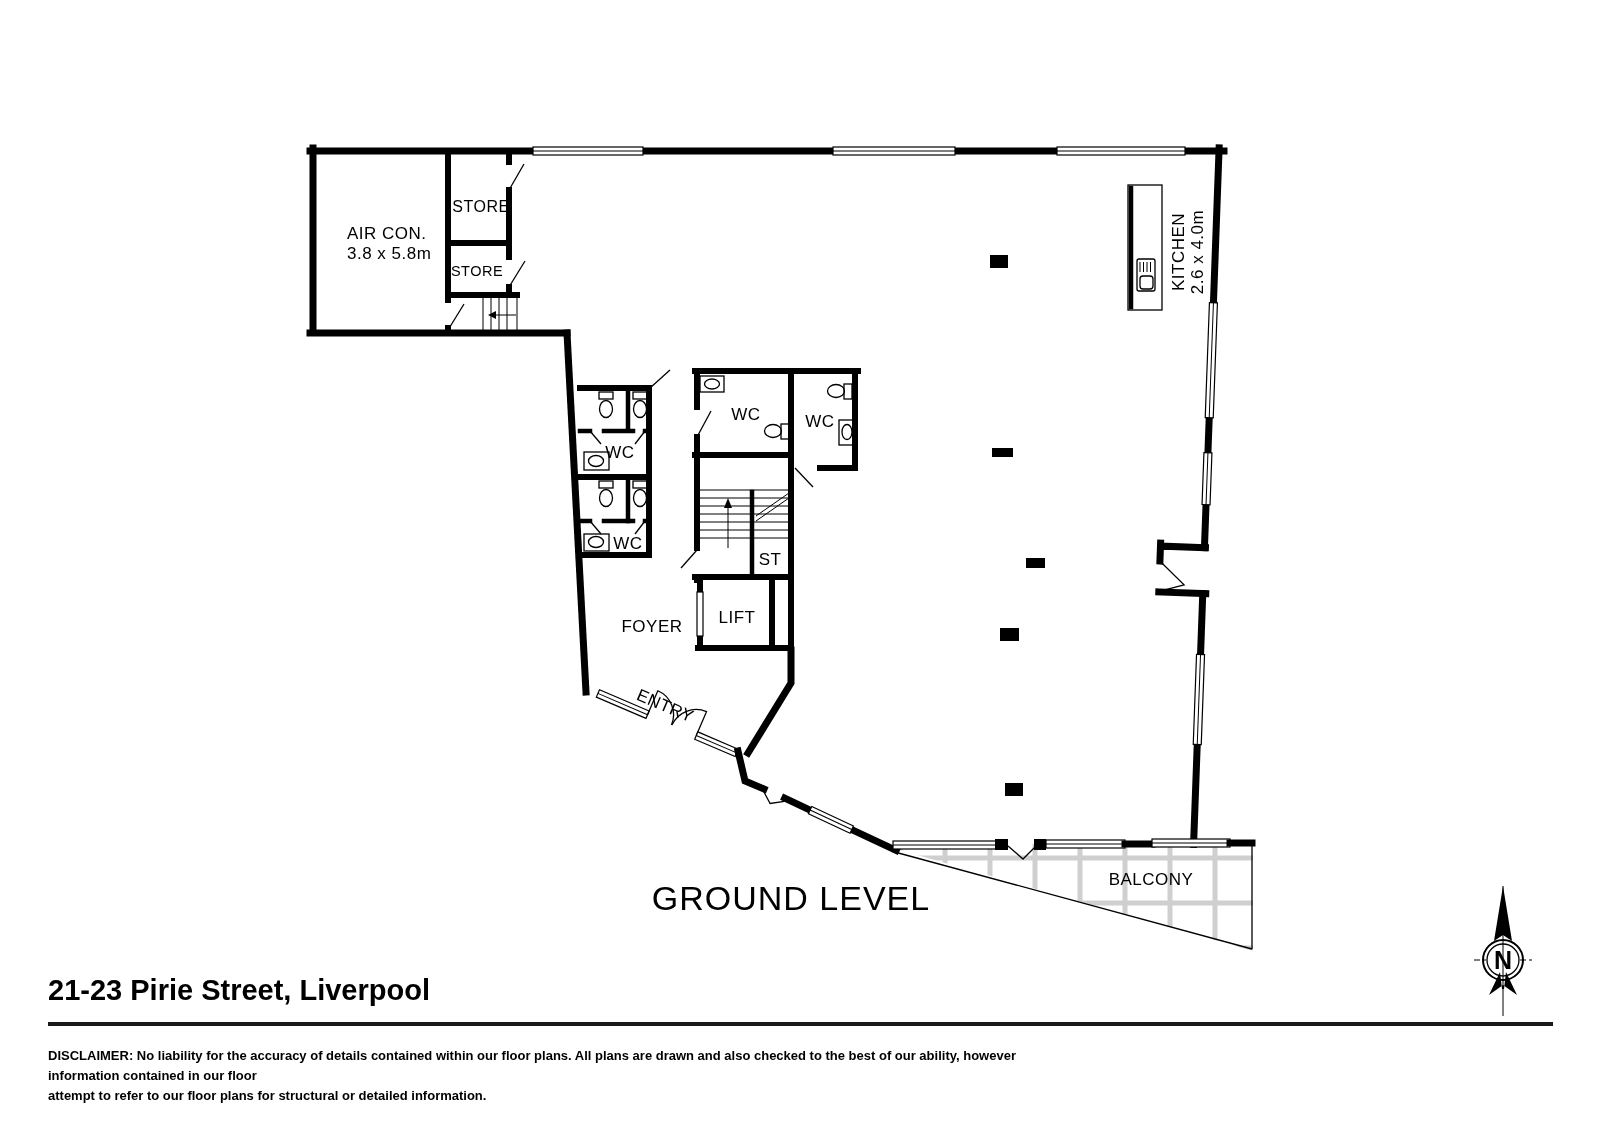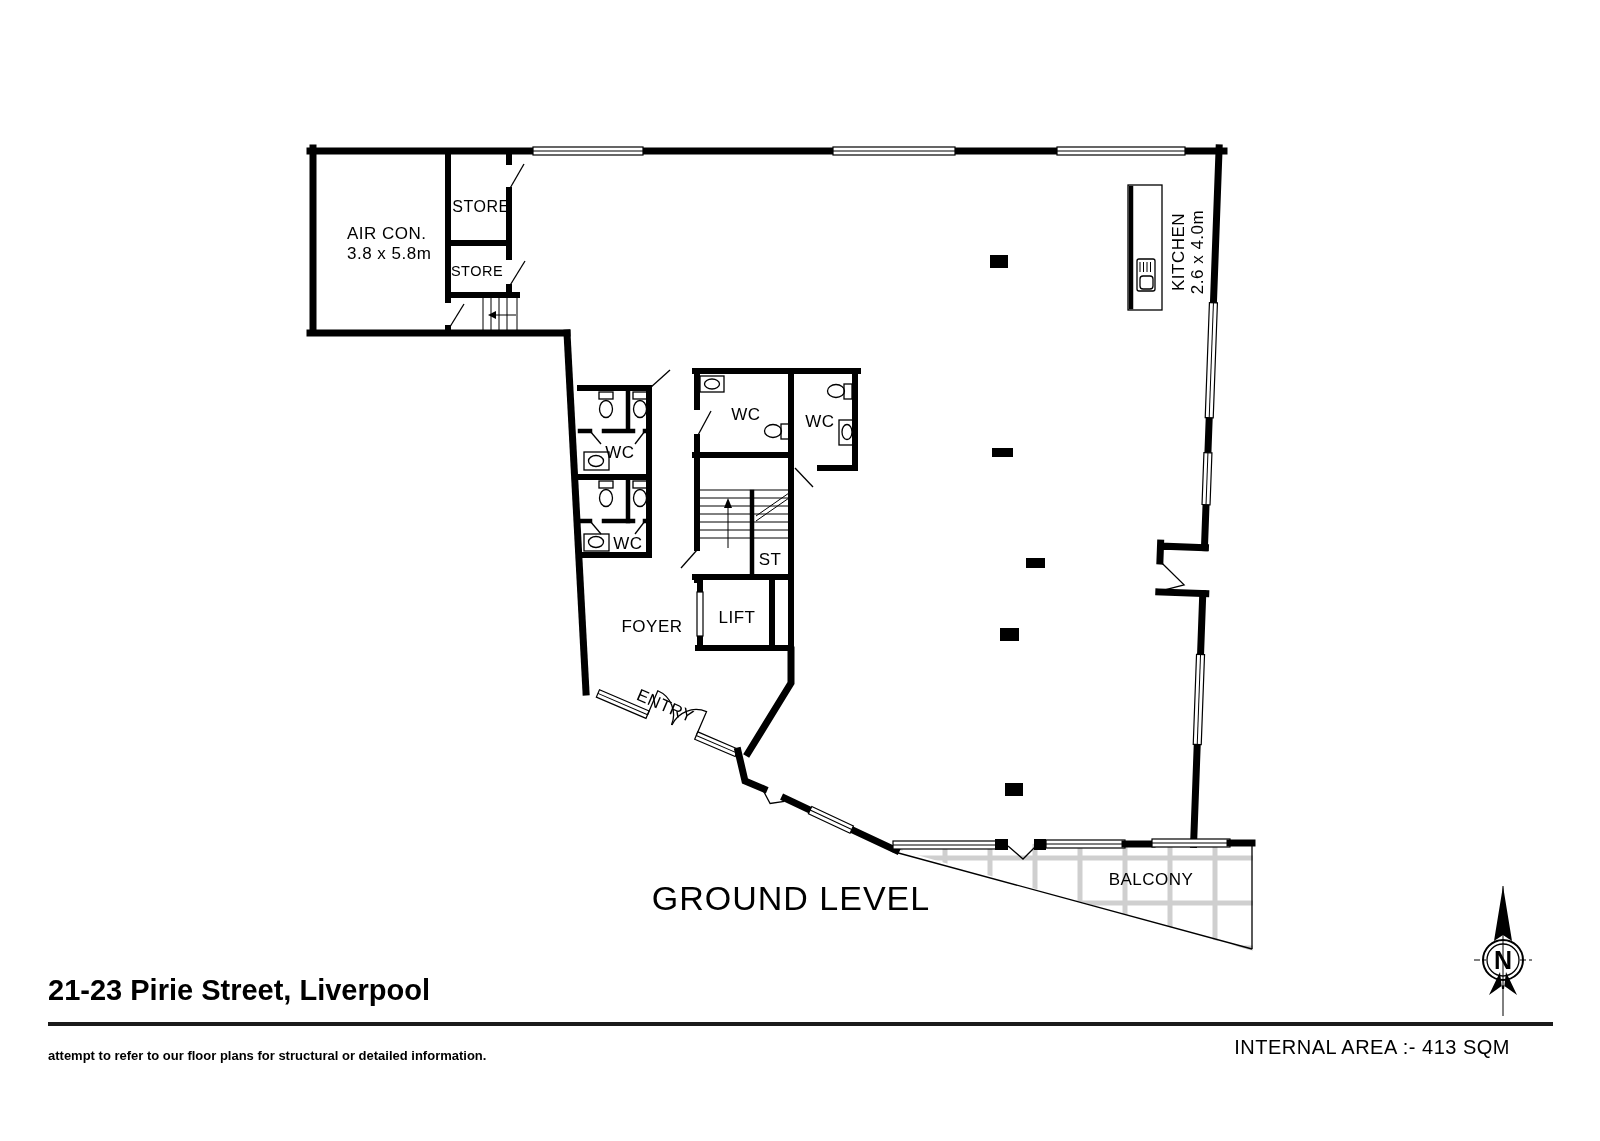--- a/index.html
+++ b/index.html
@@ -284,17 +284,17 @@
     <circle class="thin" cx="1503" cy="960" r="20" style="stroke-width:2"></circle>
     <circle class="thin" cx="1503" cy="960" r="16"></circle>
     <path class="hair" d="M1474,960H1486 M1520,960H1532" stroke-dasharray="6,3"></path>
     <path class="blk" d="M1489,995 L1500,972 L1502,989 L1504,989 L1506,972 L1517,995 L1503,985 Z"></path>
     <text class="ntxt" x="1503" y="969">N</text>
   </g>
 </svg>
 
   <div class="address">21-23 Pirie Street, Liverpool</div>
   <div class="rule"></div>
-  <div class="area-note">INTERNAL AREA :- 413 SQM</div>
   <div class="disclaimer">
+    <div>DISCLAIMER: No liability for the accuracy of details contained within our floor plans. All plans are drawn and also checked to the best of our ability, however information contained in our floor</div>
     <div>attempt to refer to our floor plans for structural or detailed information.</div>
   </div>
 </div>
 
 </body></html>

